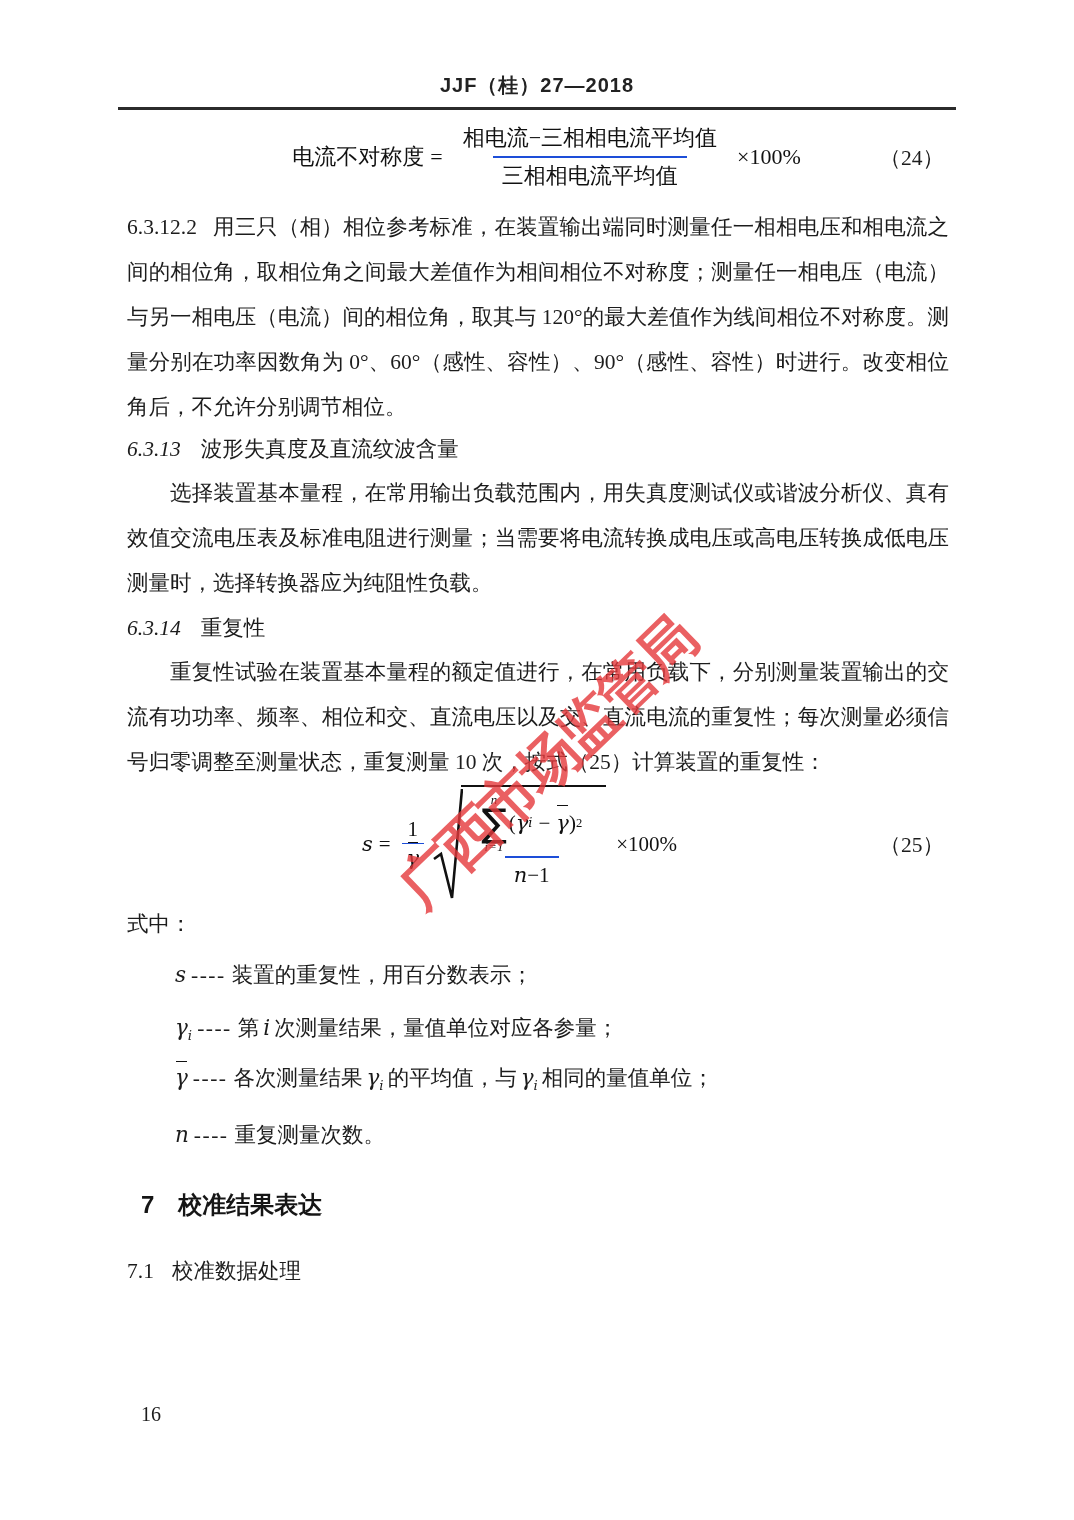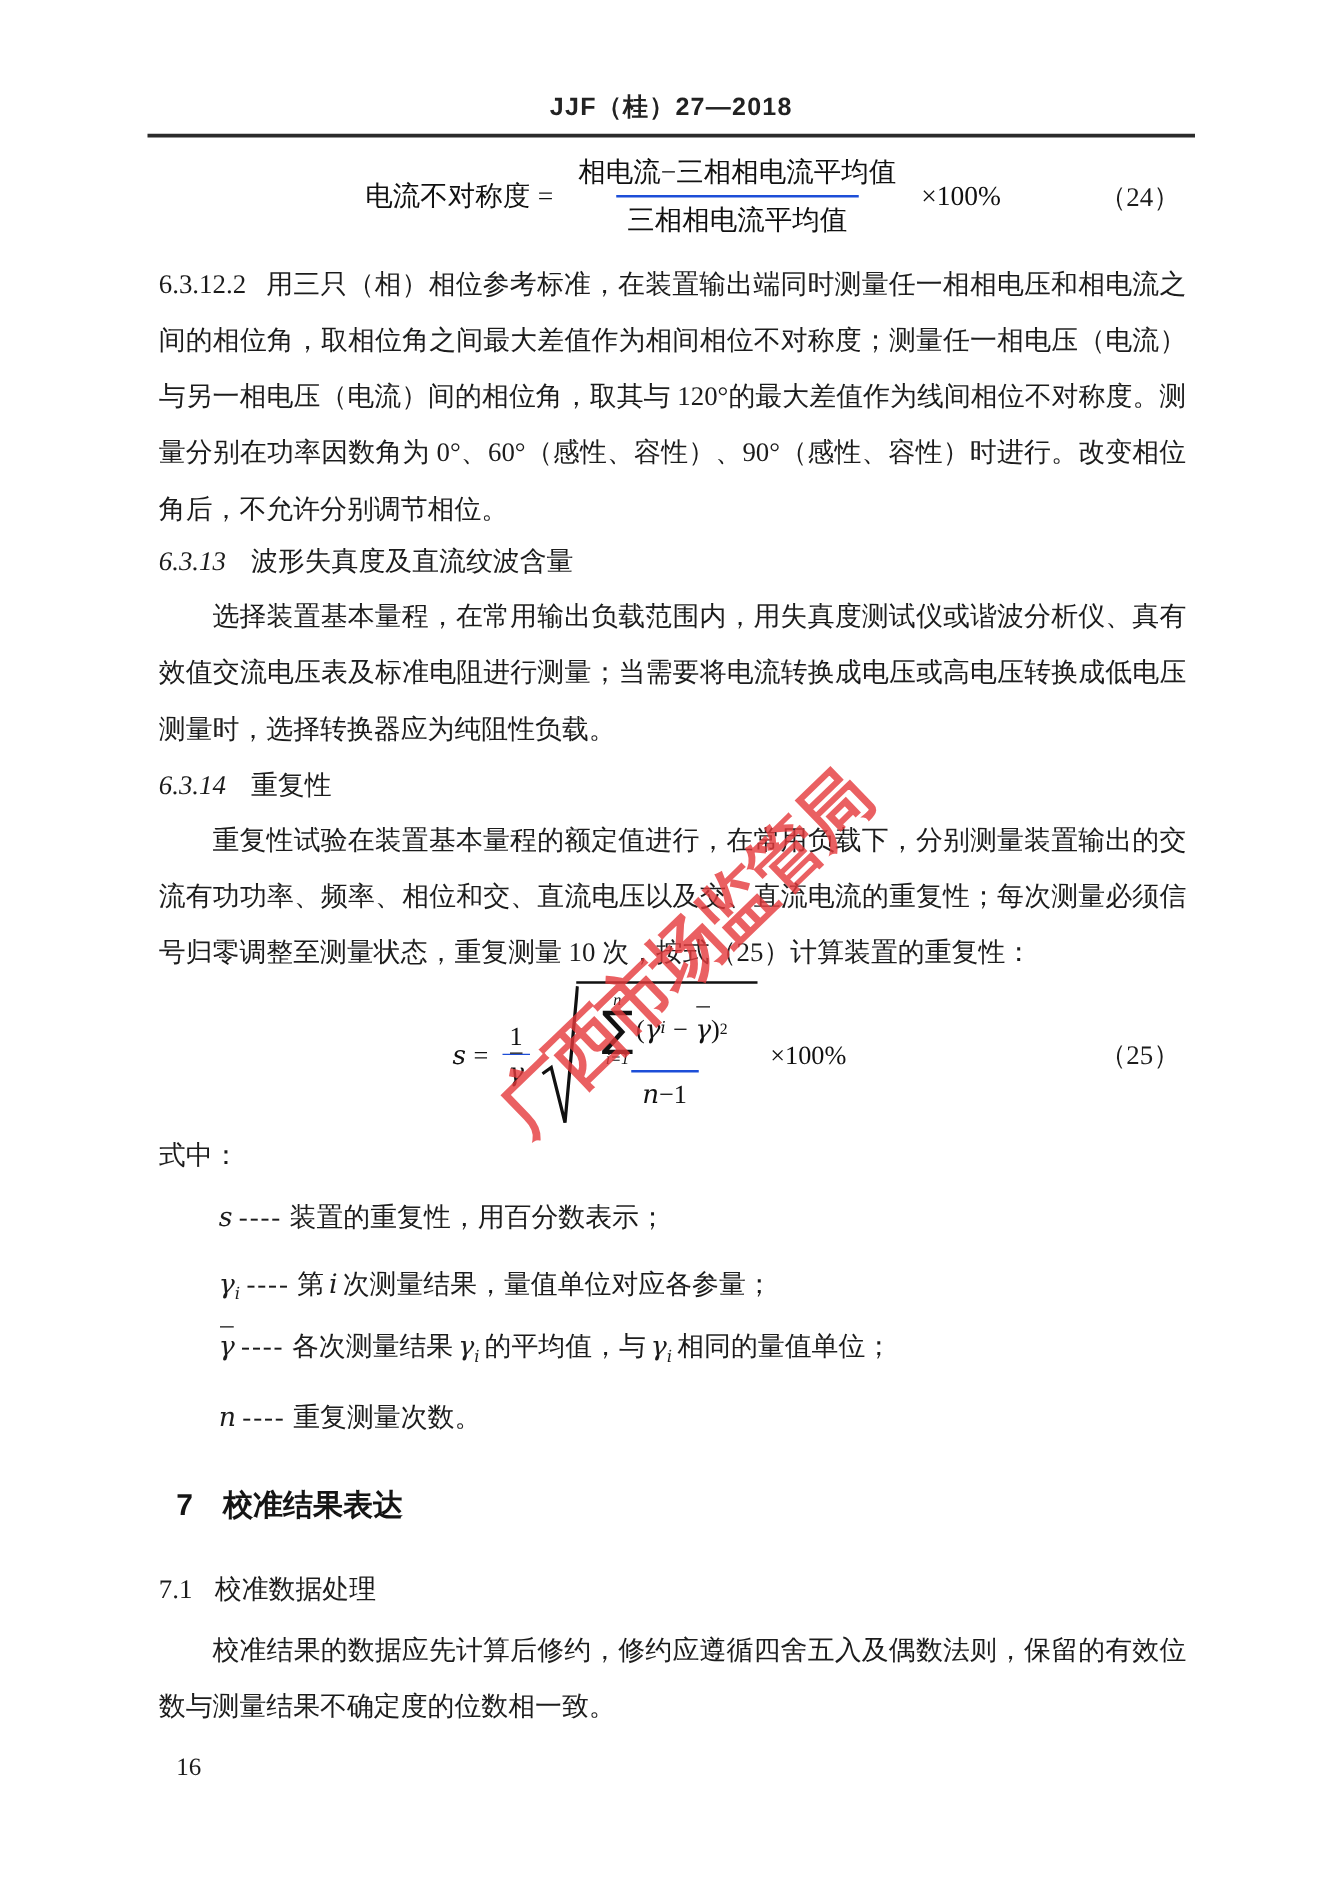--- a/index.html
+++ b/index.html
@@ -192,21 +192,18 @@
   </div>
 
   <div class="sec-heading" style="top:1188px;">
     <span class="pnum">7</span><span>校准结果表达</span>
   </div>
 
   <div class="sub-heading" style="top:1254px;">
     <span class="pnum">7.1</span><span>校准数据处理</span>
   </div>
 
-  <div class="para indent" style="top:1298px;">
-    <span>校准结果的数据应先计算后修约，修约应遵循四舍五入及偶数法则，保留的有效位数与测量结果不确定度的位数相一致。</span>
-  </div>
 
   <div class="watermark" style="color: rgb(229, 57, 60);">广西市场监管局</div>
 
   <div class="page-number">16</div>
 
 </div>
 
 </body></html>

